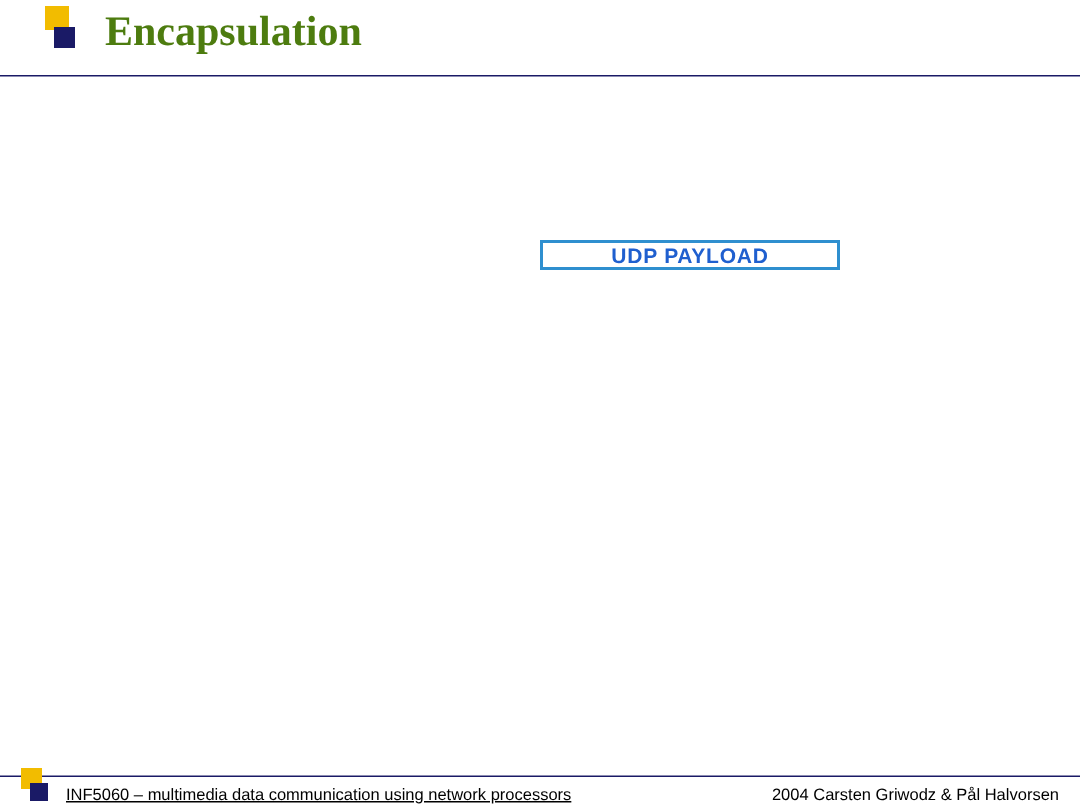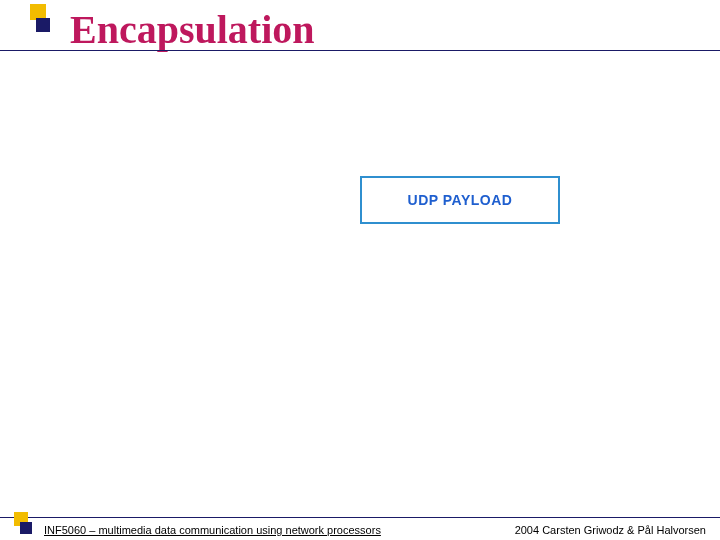--- a/index.html
+++ b/index.html
@@ -35,51 +35,50 @@
     height: 14px;
     background: #1a1a66;
   }
 
   
   .title {
     position: absolute;
     top: 6px;
     left: 70px;
     font-family: "Times New Roman", Times, serif;
-    font-size: 40px;
-    color: #be185d;
+    font-size: 28px;
+    color: #4d7c0f;
   }
 
   
   .title-rule {
     position: absolute;
     top: 50px;
     left: 0;
     width: 720px;
     height: 1px;
     background: #1a1a66;
   }
 
   
   .payload-box {
     position: absolute;
     top: 160px;
     left: 360px;
     width: 200px;
-    height: 48px;
+    height: 20px;
     border: 2px solid #2f8fcf;
     display: flex;
     align-items: center;
     justify-content: center;
     font-family: Verdana, Geneva, sans-serif;
     font-weight: bold;
     font-size: 14px;
     color: #1f5fcf;
     letter-spacing: 0.5px;
-    margin-top: 16px;
   }
   .footer-rule {
     position: absolute;
     bottom: 22px;
     left: 0;
     width: 720px;
     height: 1px;
     background: #1a1a66;
   }
   .footer-deco {

